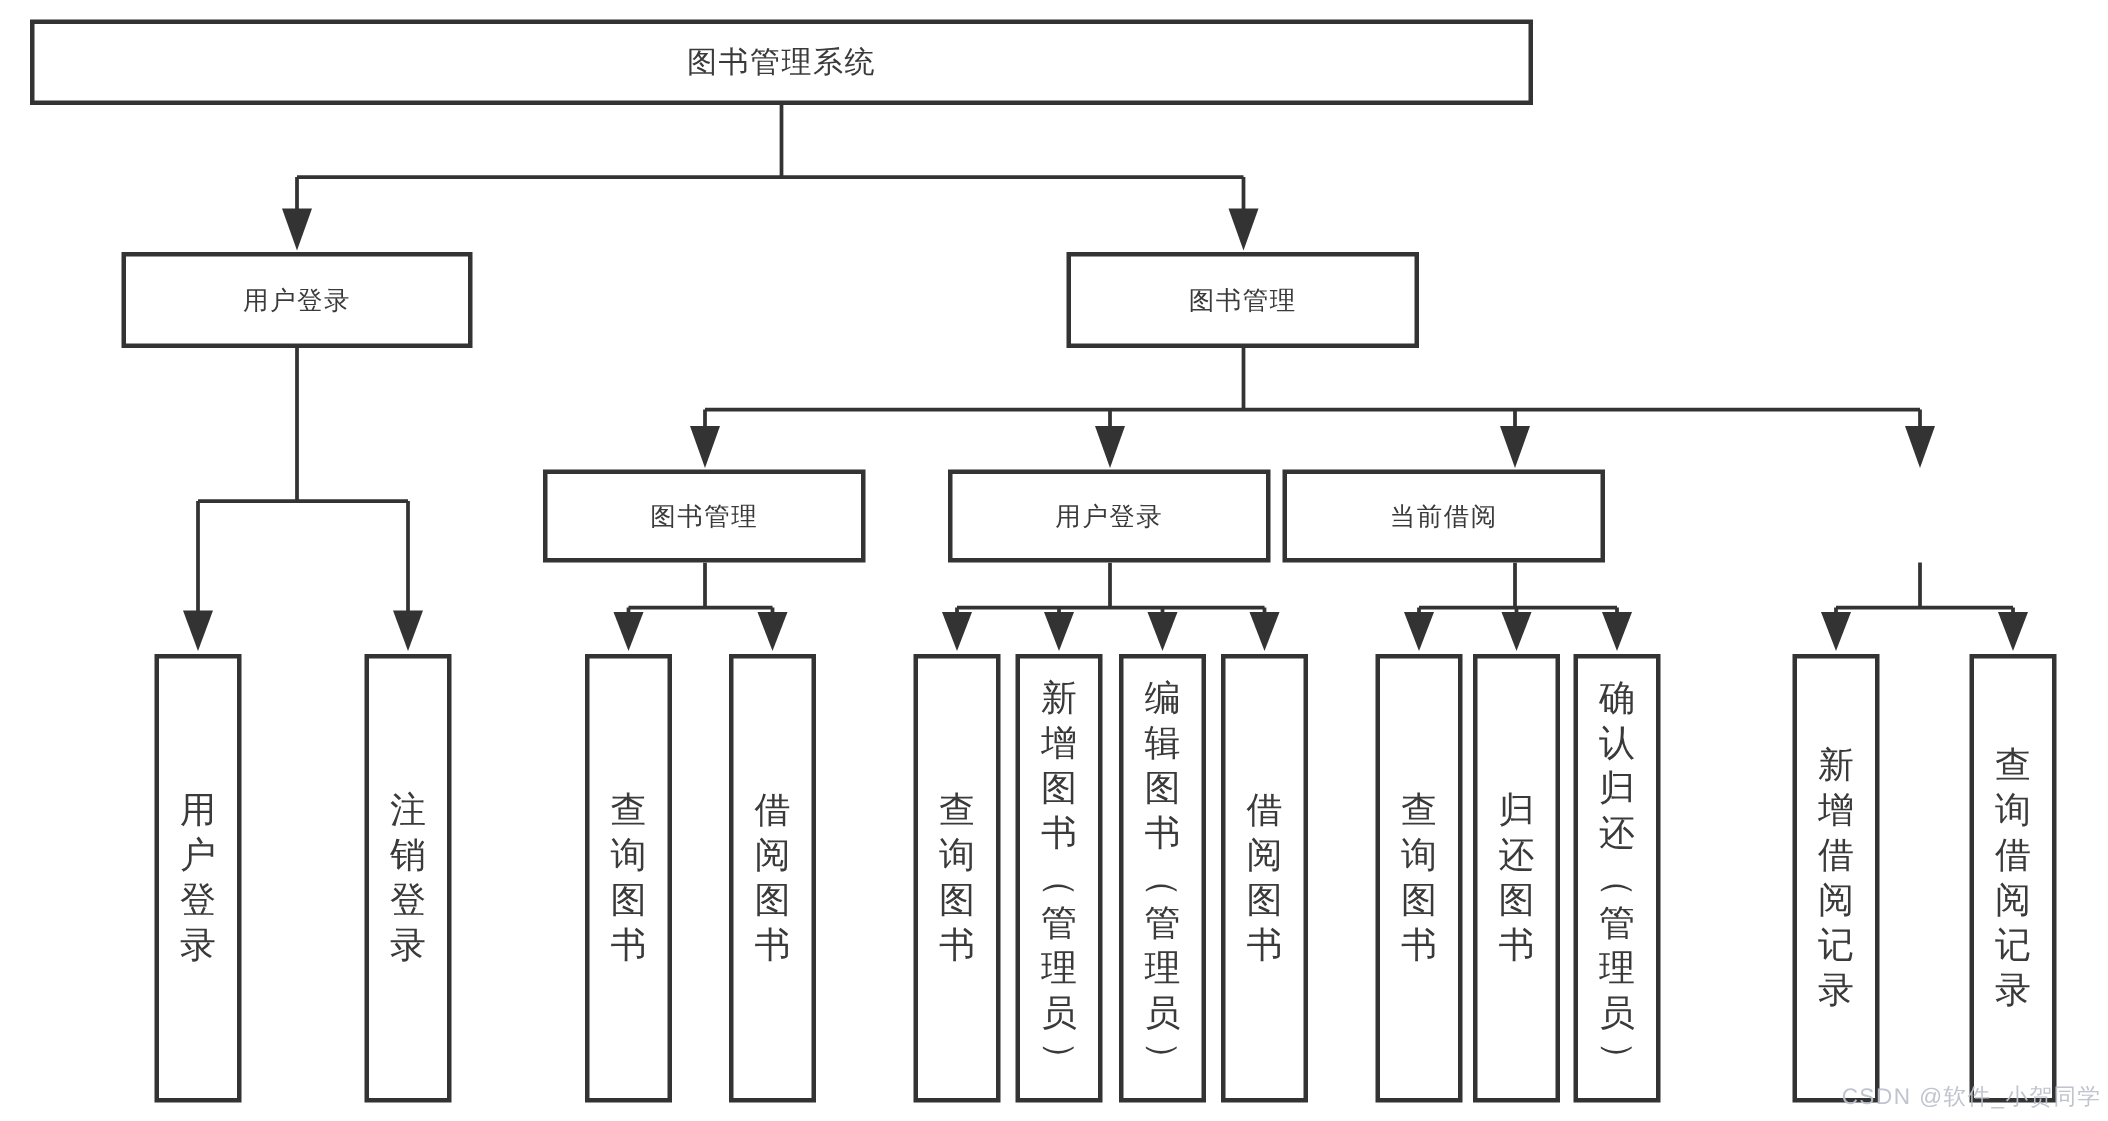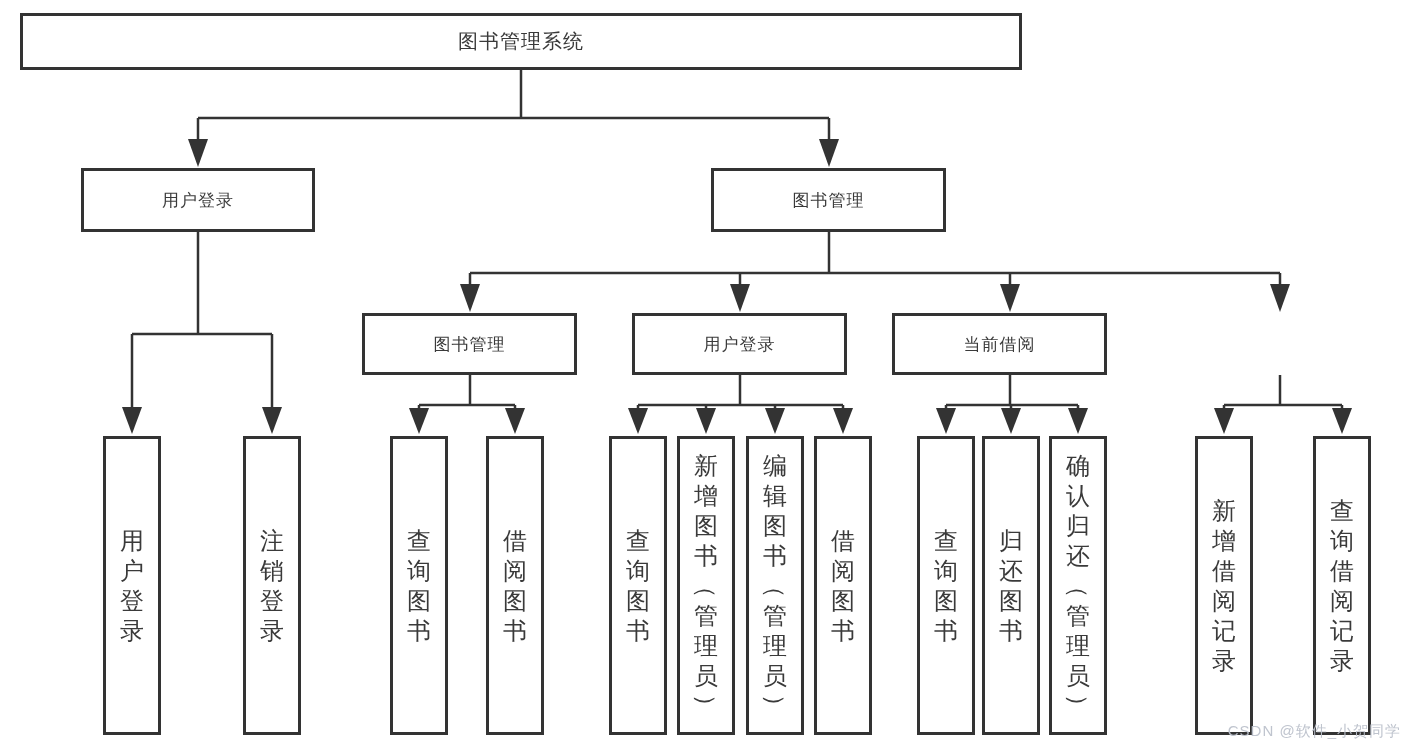--- a/index.html
+++ b/index.html
@@ -142,21 +142,21 @@
     </g>
   </svg>
 
   <div class="node h root" style="left:20px; top:13px; width:1002px; height:57px;">图书管理系统</div>
 
   <div class="node h" style="left:81px; top:168px; width:234px; height:64px;">用户登录</div>
   <div class="node h" style="left:711px; top:168px; width:235px; height:64px;">图书管理</div>
 
   <div class="node h" style="left:362px; top:313px; width:215px; height:62px;">图书管理</div>
   <div class="node h" style="left:632px; top:313px; width:215px; height:62px;">用户登录</div>
-  <div class="node h" style="left:892px; top:313px; width:215px; height:62px;">当前借阅</div>
+  <div class="node h" style="left:855px; top:313px; width:215px; height:62px;">当前借阅</div>
 
   <div class="node v" style="left:103px;">
       <span class="vchar">用</span>
       <span class="vchar">户</span>
       <span class="vchar">登</span>
       <span class="vchar">录</span>
     </div>
   <div class="node v" style="left:243px;">
       <span class="vchar">注</span>
       <span class="vchar">销</span>

